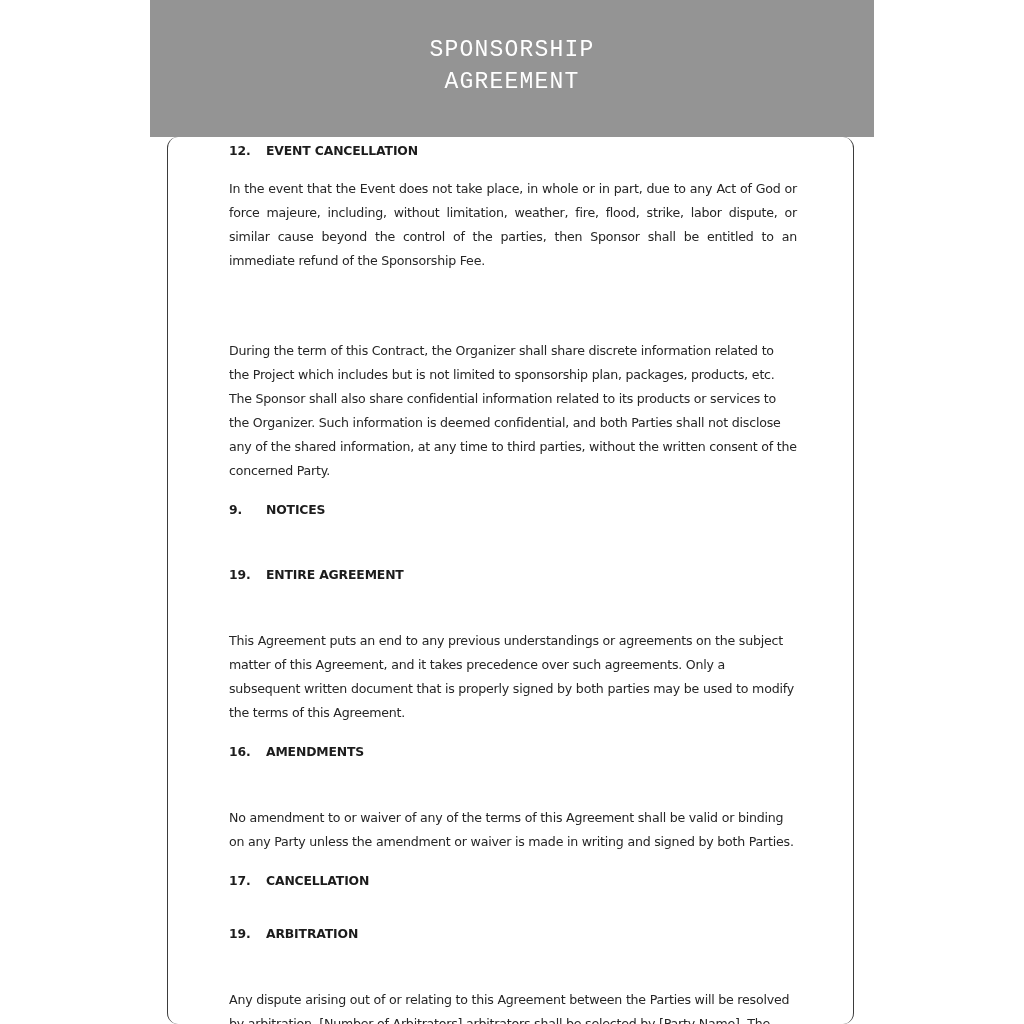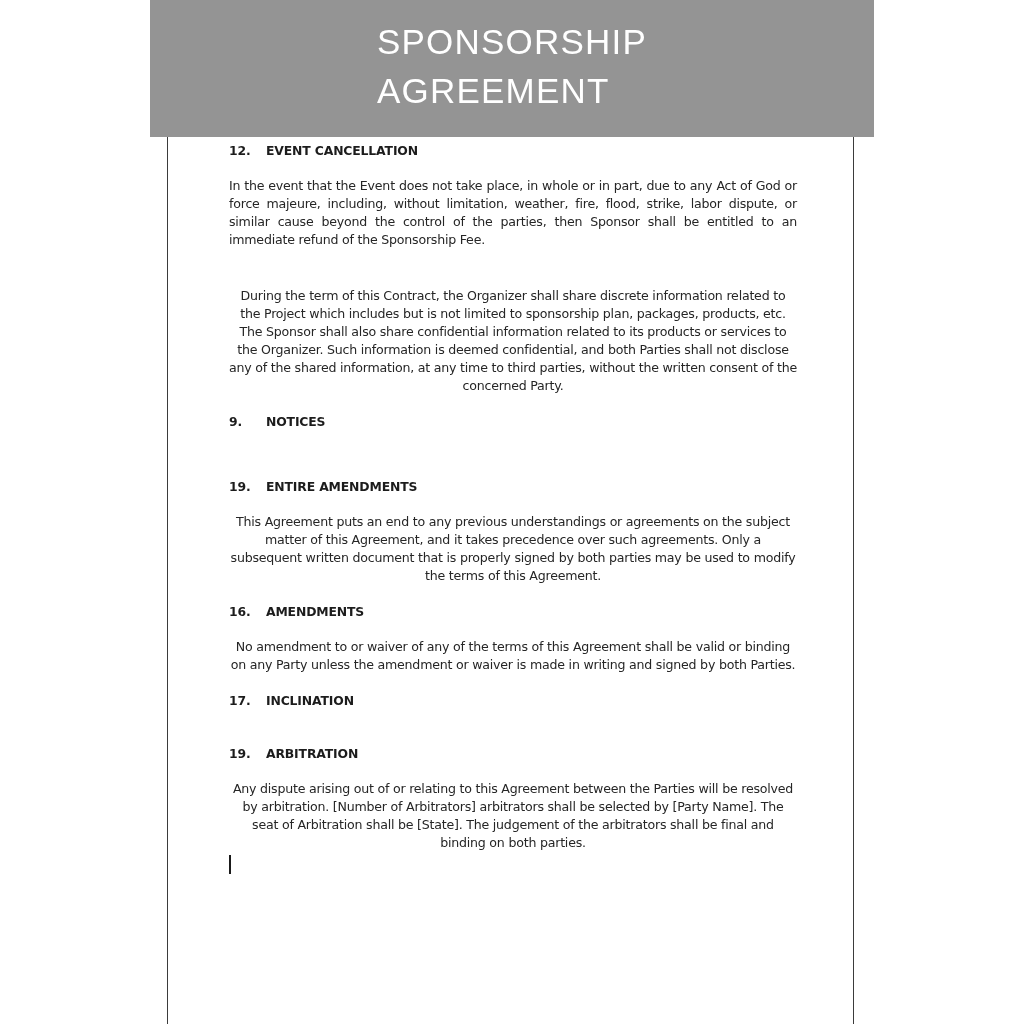--- a/index.html
+++ b/index.html
@@ -26,20 +26,21 @@
   .page {
     position: absolute;
     left: 167px;
     top: 137px;
     width: 687px;
     height: 887px;
     background: #ffffff;
     border-left: 1.6px solid #3b3b3b;
     border-right: 1.6px solid #3b3b3b;
     box-sizing: border-box;
+    border-radius: 11px;
   }
 
   .page-inner {
     position: absolute;
     left: 61px;
     top: 6px;
     width: 568px;
   }
 
   
@@ -51,26 +52,26 @@
     height: 137px;
     background: #949494;
     display: flex;
     align-items: center;
     justify-content: center;
     box-sizing: border-box;
     padding-bottom: 4px;
   }
   .title-banner-text {
     color: #ffffff;
-    font-family: Liberation Sans, sans-serif;
+    font-family: Liberation Mono, monospace;
     font-weight: 300;
-    font-size: 35px;
+    font-size: 23px;
     line-height: 1.38;
     letter-spacing: 1.2px;
-    text-align: left;
+    text-align: center;
     white-space: pre-line;
   }
 
   
   .section {
     margin: 0;
   }
   .heading {
     font-family: "DejaVu Sans", sans-serif;
     font-weight: bold;
@@ -85,29 +86,29 @@
     width: 37px;
   }
   .heading .label {
     display: inline-block;
   }
 
   .para {
     font-family: "DejaVu Sans", sans-serif;
     font-weight: normal;
     font-size: 12.6px;
-    line-height: 18px;
+    line-height: 24px;
     color: #262626;
     letter-spacing: -0.22px;
     margin: 0;
     -webkit-hyphens: none;
     hyphens: none;
   }
   .para.justify { text-align: justify; text-justify: inter-word; }
-  .para.left    { text-align: center; }
+  .para.left    { text-align: left; margin-top: 28px; }
 
   
   .gap-head-para { height: 19px; }
   .gap-para-head { height: 19px; }
   .gap-para-head-lg { height: 31px; }
 
   
   .caret {
     display: block;
     width: 1.6px;
@@ -140,37 +141,37 @@
       <div class="gap-para-head"></div>
 
       <div class="section">
         <p class="heading"><span class="num">9.</span><span class="label">NOTICES</span></p>
         <div class="gap-head-para"></div>
       </div>
 
       <div class="gap-para-head-lg"></div>
 
       <div class="section">
-        <p class="heading"><span class="num">19.</span><span class="label">ENTIRE AMENDMENTS</span></p>
+        <p class="heading"><span class="num">19.</span><span class="label">ENTIRE AGREEMENT</span></p>
         <div class="gap-head-para"></div>
         <p class="para left">This Agreement puts an end to any previous understandings or agreements on the subject matter of this Agreement, and it takes precedence over such agreements. Only a subsequent written document that is properly signed by both parties may be used to modify the terms of this Agreement.</p>
       </div>
 
       <div class="gap-para-head"></div>
 
       <div class="section">
         <p class="heading"><span class="num">16.</span><span class="label">AMENDMENTS</span></p>
         <div class="gap-head-para"></div>
         <p class="para left">No amendment to or waiver of any of the terms of this Agreement shall be valid or binding on any Party unless the amendment or waiver is made in writing and signed by both Parties.</p>
       </div>
 
       <div class="gap-para-head"></div>
 
       <div class="section">
-        <p class="heading"><span class="num">17.</span><span class="label">INCLINATION</span></p>
+        <p class="heading"><span class="num">17.</span><span class="label">CANCELLATION</span></p>
         <div class="gap-head-para"></div>
       </div>
 
       <div class="gap-para-head"></div>
 
       <div class="section">
         <p class="heading"><span class="num">19.</span><span class="label">ARBITRATION</span></p>
         <div class="gap-head-para"></div>
         <p class="para left">Any dispute arising out of or relating to this Agreement between the Parties will be resolved by arbitration. [Number of Arbitrators] arbitrators shall be selected by [Party Name]. The seat of Arbitration shall be [State]. The judgement of the arbitrators shall be final and binding on both parties.</p>
       </div>

